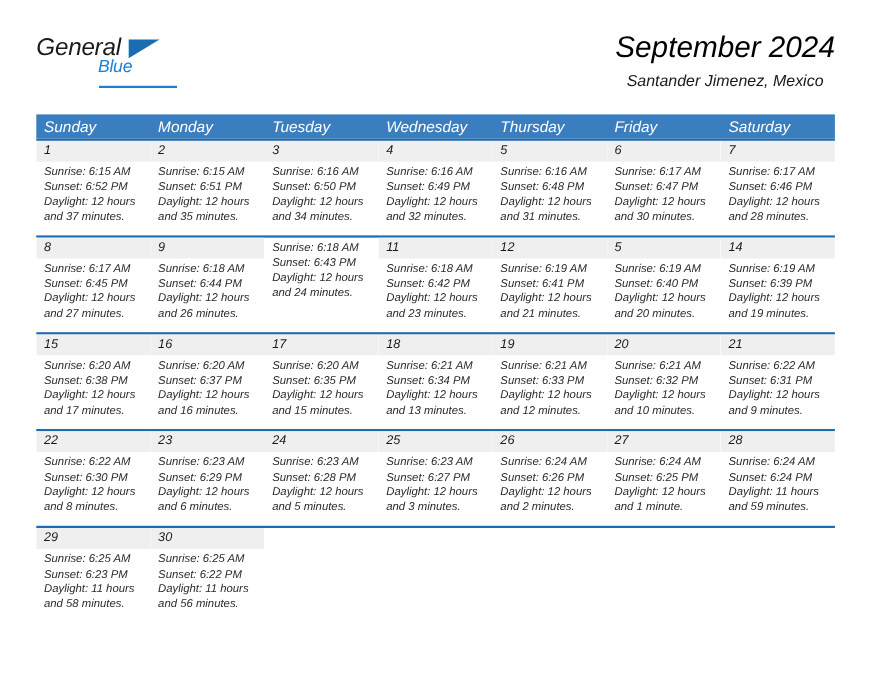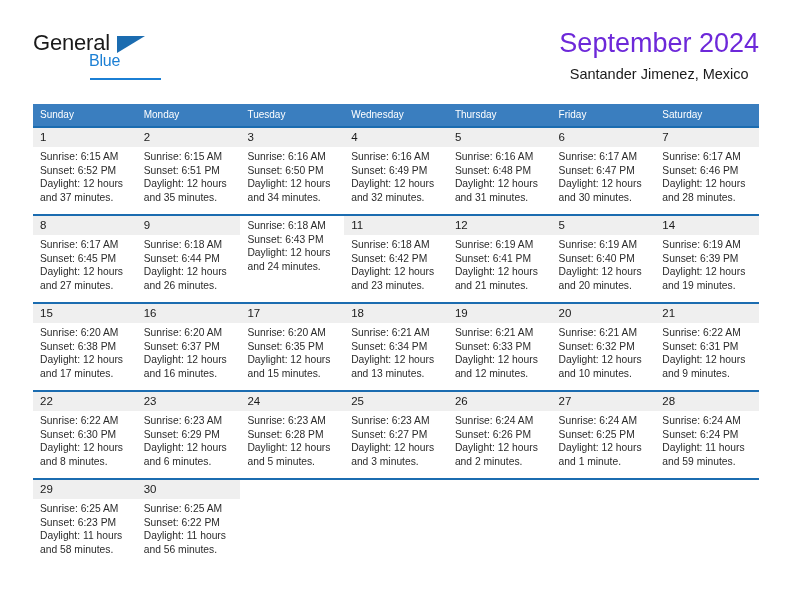--- a/index.html
+++ b/index.html
@@ -13,20 +13,21 @@
     height: 612px;
     font-family: "Liberation Sans", sans-serif;
     color: #222222;
     overflow: hidden;
   }
   .page {
     position: relative;
     width: 792px;
     height: 612px;
     box-sizing: border-box;
+    font-style: italic;
   }
 
   
   .header {
     position: absolute;
     left: 0;
     top: 0;
     width: 792px;
     height: 96px;
   }
@@ -73,21 +74,21 @@
   }
 
   .title-block {
     position: absolute;
     right: 33px;
     top: 26px;
     text-align: right;
   }
   .title-month {
     font-size: 27px;
-    color: #6d28d9;
+    color: #000000;
     line-height: 34px;
     white-space: nowrap;
   }
   .title-location {
     font-size: 14.5px;
     color: #1a1a1a;
     line-height: 22px;
     margin-top: 3px;
     white-space: nowrap;
     text-align: center;
@@ -101,21 +102,21 @@
     width: 726px;
   }
   .weekdays {
     display: flex;
     background: #3a7ebf;
     height: 22px;
   }
   .weekday {
     flex: 1 1 0;
     color: #ffffff;
-    font-size: 10px;
+    font-size: 14px;
     line-height: 22px;
     padding-left: 7px;
     box-sizing: border-box;
     overflow: hidden;
     white-space: nowrap;
   }
 
   .week {
     display: flex;
     border-top: 2px solid #1b6cb0;

